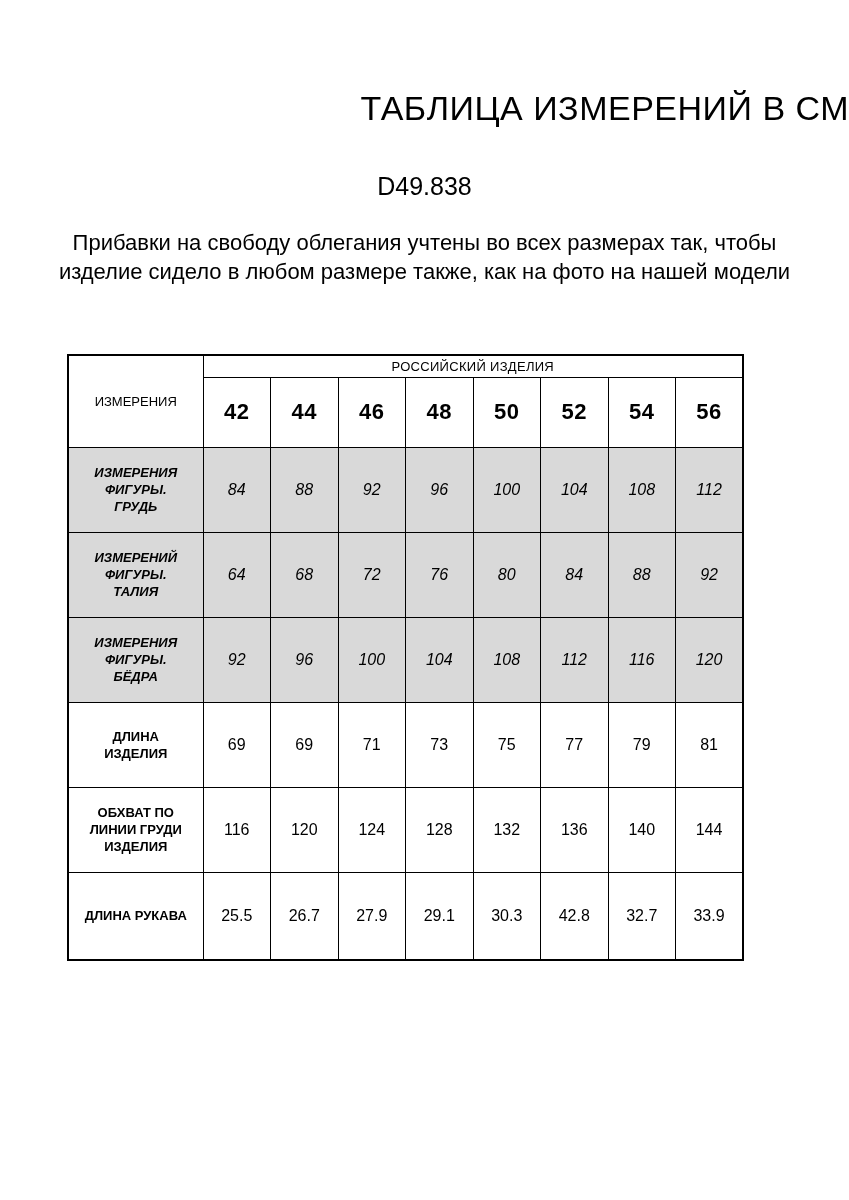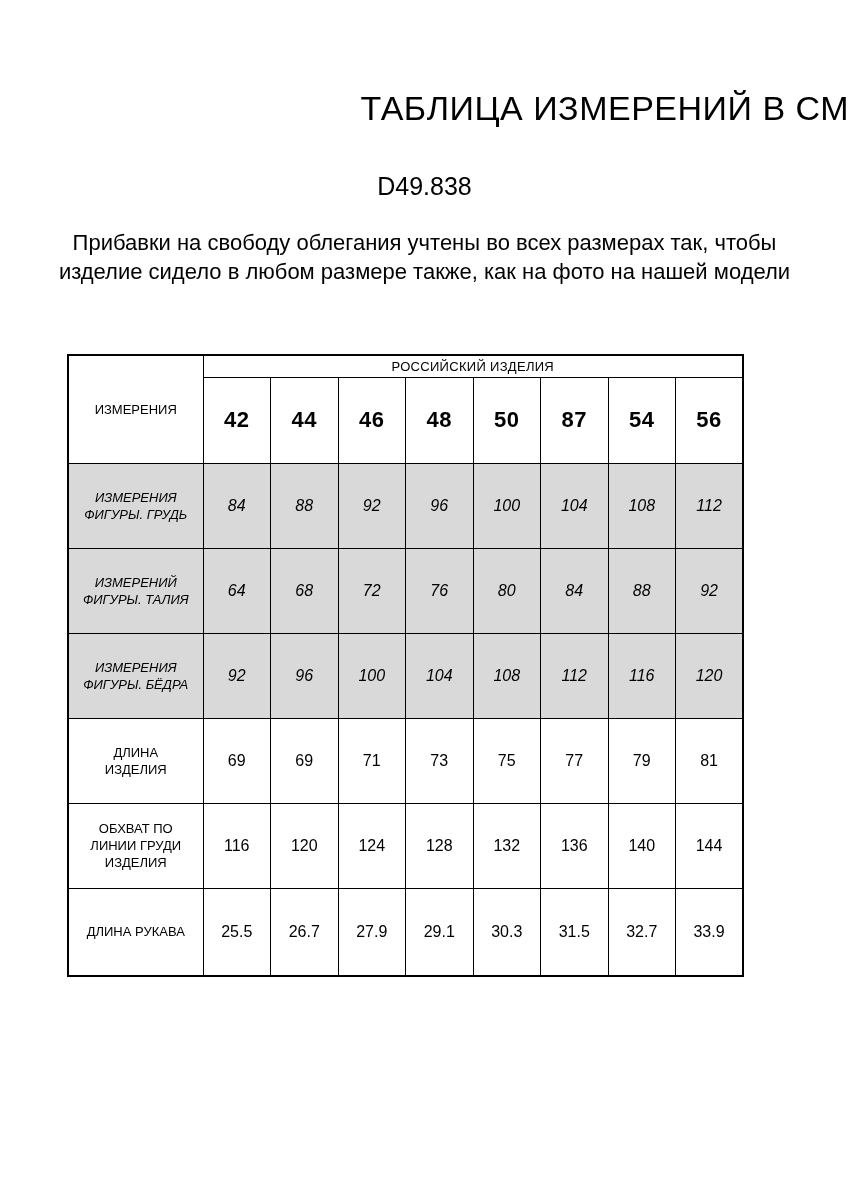--- a/index.html
+++ b/index.html
@@ -42,40 +42,41 @@
   }
   .size-table col.c-label { width: 135px; }
   .size-table col.c-size  { width: 67.5px; }
   .size-table td {
     border: 1.5px solid #000;
     text-align: center;
     vertical-align: middle;
     background: #ffffff;
   }
   tr.r-group  { height: 22px; }
-  tr.r-sizes  { height: 86px; }
+  tr.r-sizes  { height: 70px; }
   tr.r-data   { height: 85px; }
   tr.r-data.last { height: 88px; }
   td.corner-cell {
     font-size: 13px;
     padding: 0 23px;
   }
   td.group-cell {
     font-size: 13px;
     letter-spacing: 0.3px;
   }
   td.size-cell {
     font-size: 22px;
     font-weight: 700;
     letter-spacing: 0.5px;
   }
   td.label-cell {
     font-size: 13px;
     line-height: 17px;
     padding: 8px 13px;
+    font-weight: bold;
   }
   td.value-cell {
     font-size: 16px;
   }
   tr.shaded td { background: #d9d9d9; }
   tr.shaded td.label-cell,
   tr.shaded td.value-cell { font-style: italic; }
 </style>
 </head>
 <body>
@@ -102,21 +103,21 @@
     <tr class="r-group">
       <td class="corner-cell" rowspan="2">ИЗМЕРЕНИЯ</td>
       <td class="group-cell" colspan="8">РОССИЙСКИЙ ИЗДЕЛИЯ</td>
     </tr>
     <tr class="r-sizes">
       <td class="size-cell">42</td>
       <td class="size-cell">44</td>
       <td class="size-cell">46</td>
       <td class="size-cell">48</td>
       <td class="size-cell">50</td>
-      <td class="size-cell">87</td>
+      <td class="size-cell">52</td>
       <td class="size-cell">54</td>
       <td class="size-cell">56</td>
     </tr>
 
     <tr class="r-data shaded">
       <td class="label-cell">ИЗМЕРЕНИЯ ФИГУРЫ. ГРУДЬ</td>
       <td class="value-cell">84</td>
       <td class="value-cell">88</td>
       <td class="value-cell">92</td>
       <td class="value-cell">96</td>
@@ -174,18 +175,18 @@
       <td class="value-cell">144</td>
     </tr>
 
     <tr class="r-data last">
       <td class="label-cell">ДЛИНА РУКАВА</td>
       <td class="value-cell">25.5</td>
       <td class="value-cell">26.7</td>
       <td class="value-cell">27.9</td>
       <td class="value-cell">29.1</td>
       <td class="value-cell">30.3</td>
-      <td class="value-cell">31.5</td>
+      <td class="value-cell">42.8</td>
       <td class="value-cell">32.7</td>
       <td class="value-cell">33.9</td>
     </tr>
   </tbody>
 </table>
 
 </body></html>

